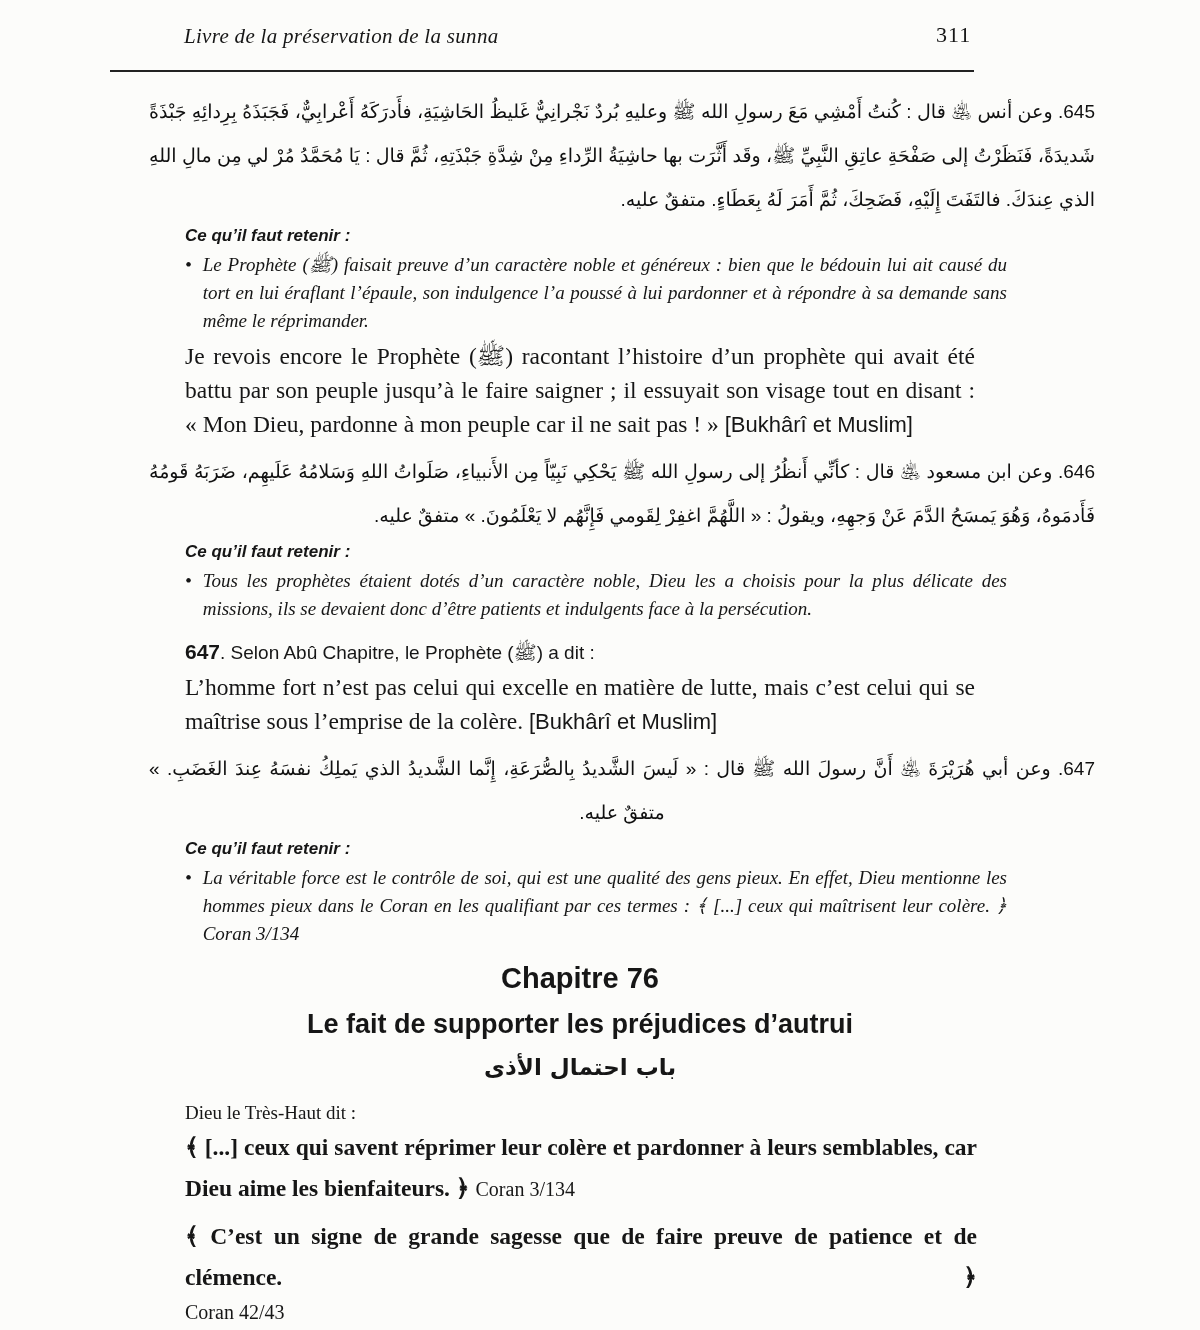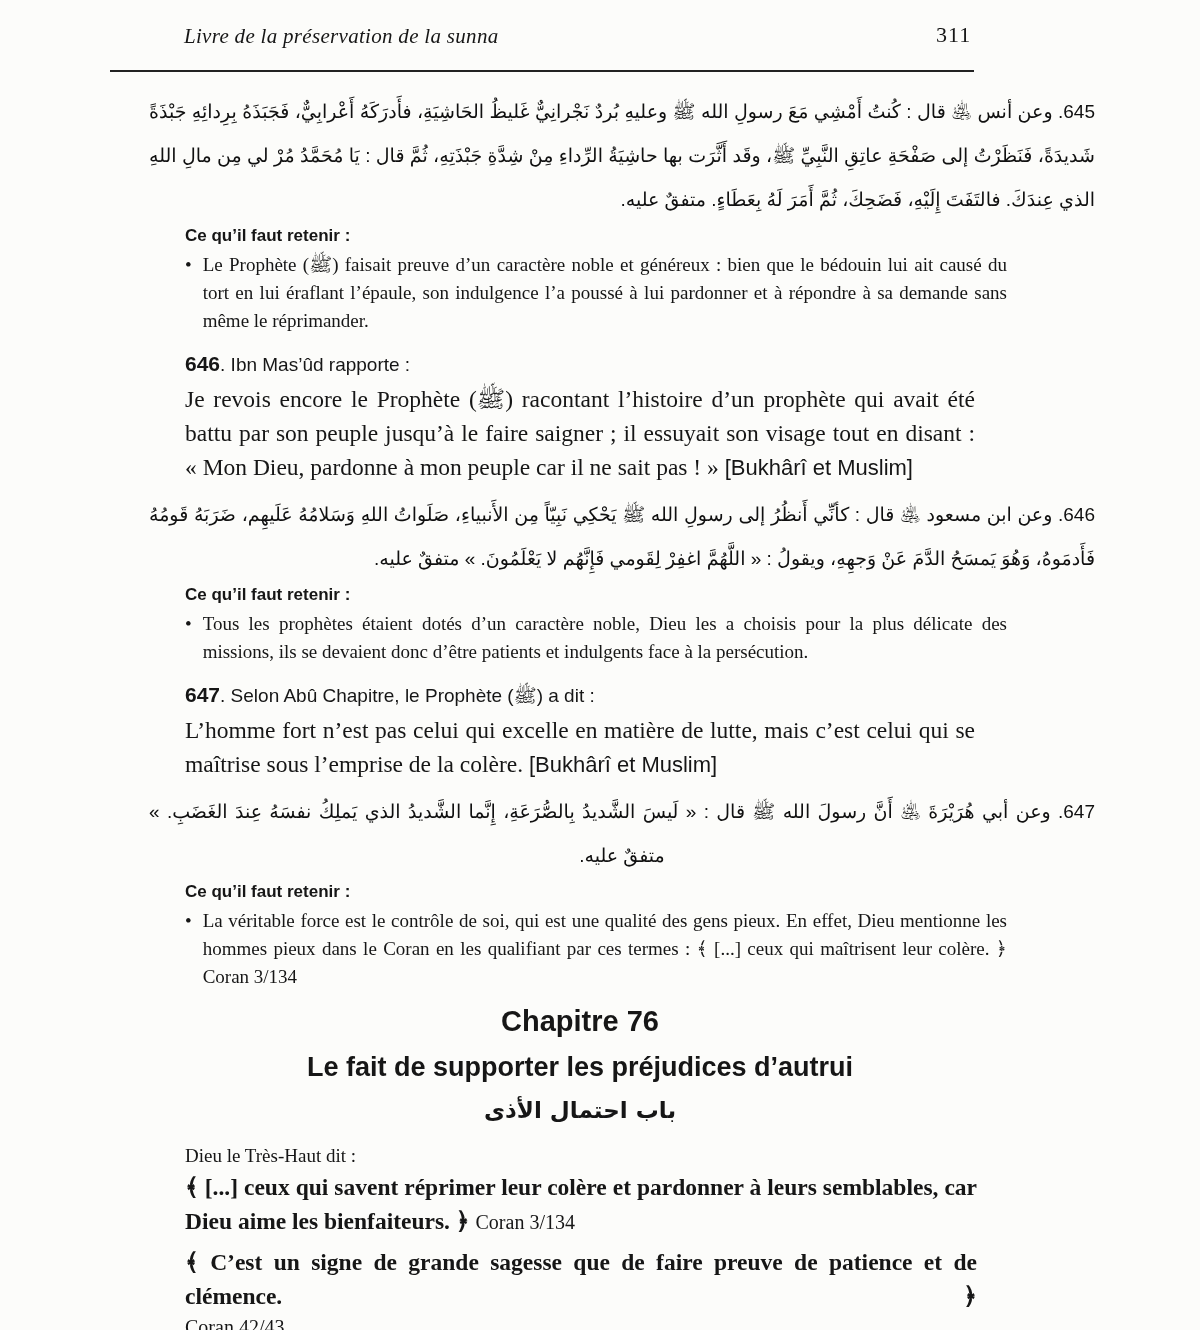--- a/index.html
+++ b/index.html
@@ -18,39 +18,39 @@
   .ar{
     direction:rtl;
     font-family:Liberation Sans, sans-serif;
     font-size:19px;line-height:44px;
     text-align:justify;text-align-last:right;
     margin:0 105px 0 149px;color:#101010;
   }
   .ar645{margin-top:6px;}
   .center-last{text-align-last:center;}
   
-  .ret{margin:2px 0 0 185px;width:822px;}
+  .ret{margin:2px 0 0 185px;width:822px;font-style:italic;}
   .ret-label{margin:0;font-family:"Liberation Sans", sans-serif;font-weight:700;font-size:17px;line-height:24px;}
   .bullet{display:flex;gap:11px;margin-top:3px;}
   .dot{flex:0 0 auto;font-size:19px;line-height:28px;}
   .bullet p{margin:0;font-size:19px;line-height:28px;text-align:justify;}
   
   .h-head{margin:16px 0 0 185px;font-family:"Liberation Sans", sans-serif;font-size:19px;line-height:26px;}
   .h-num{font-weight:700;font-size:21px;}
   .h-body{margin:4px 0 0 185px;width:790px;font-size:23.5px;line-height:34px;text-align:justify;}
   .src{font-family:"Liberation Sans", sans-serif;font-size:22px;white-space:nowrap;}
   .mt-ar{margin-top:8px;}
   
   .chapter{margin:14px 0 0 185px;width:790px;text-align:center;}
   .chap-title{margin:0;font-family:"Liberation Sans", sans-serif;font-weight:700;font-size:29px;line-height:32px;}
   .chap-sub{margin:13px 0 0;font-family:"Liberation Sans", sans-serif;font-weight:700;font-size:27px;line-height:34px;}
   .chap-ar{margin:6px 0 0;direction:rtl;font-family:"DejaVu Sans", sans-serif;font-weight:700;font-size:23px;line-height:40px;}
   
   .lead{margin:14px 0 0 185px;font-size:19px;line-height:24px;}
-  .quote{margin:2px 0 0 185px;width:792px;font-weight:700;font-size:23.5px;line-height:34px;text-align:justify;}
+  .quote{margin:2px 0 0 185px;width:792px;font-weight:700;font-size:23.5px;line-height:41px;text-align:justify;}
   .quote .ref{font-weight:400;font-size:20px;}
   .stretch{text-align-last:justify;margin-top:6px;}
   .ref-line{margin:2px 0 0 185px;font-size:20px;line-height:24px;}
 </style>
 </head>
 <body>
 
 <div class="sheet">
 
   <p class="hdr-title">Livre de la préservation de la sunna</p>
@@ -63,21 +63,20 @@
 
     <section class="ret">
       <p class="ret-label">Ce qu’il faut retenir :</p>
       <div class="bullet">
         <span class="dot">•</span>
         <p>Le Prophète (ﷺ) faisait preuve d’un caractère noble et généreux : bien que le bédouin lui ait causé du tort en lui éraflant l’épaule, son indulgence l’a poussé à lui pardonner et à répondre à sa demande sans même le réprimander.</p>
       </div>
     </section>
 
     <section>
-      <p class="h-head"><span class="h-num">646</span><span>. Ibn Mas’ûd rapporte :</span></p>
       <p class="h-body"><span>Je revois encore le Prophète (ﷺ) racontant l’histoire d’un prophète qui avait été battu par son peuple jusqu’à le faire saigner ; il essuyait son visage tout en disant : « Mon Dieu, pardonne à mon peuple car il ne sait pas ! »</span> <span class="src">[Bukhârî et Muslim]</span></p>
       <p class="ar mt-ar">646. وعن ابن مسعود ﵁ قال : كأنِّي أَنظُرُ إلى رسولِ الله ﷺ يَحْكِي نَبِيّاً مِن الأَنبياءِ، صَلَواتُ اللهِ وَسَلامُهُ عَلَيهِم، ضَرَبَهُ قَومُهُ فَأَدمَوهُ، وَهُوَ يَمسَحُ الدَّمَ عَنْ وَجهِهِ، ويقولُ : « اللَّهُمَّ اغفِرْ لِقَومي فَإِنَّهُم لا يَعْلَمُونَ. » متفقٌ عليه.</p>
       <div class="ret">
         <p class="ret-label">Ce qu’il faut retenir :</p>
         <div class="bullet">
           <span class="dot">•</span>
           <p>Tous les prophètes étaient dotés d’un caractère noble, Dieu les a choisis pour la plus délicate des missions, ils se devaient donc d’être patients et indulgents face à la persécution.</p>
         </div>
       </div>
     </section>

